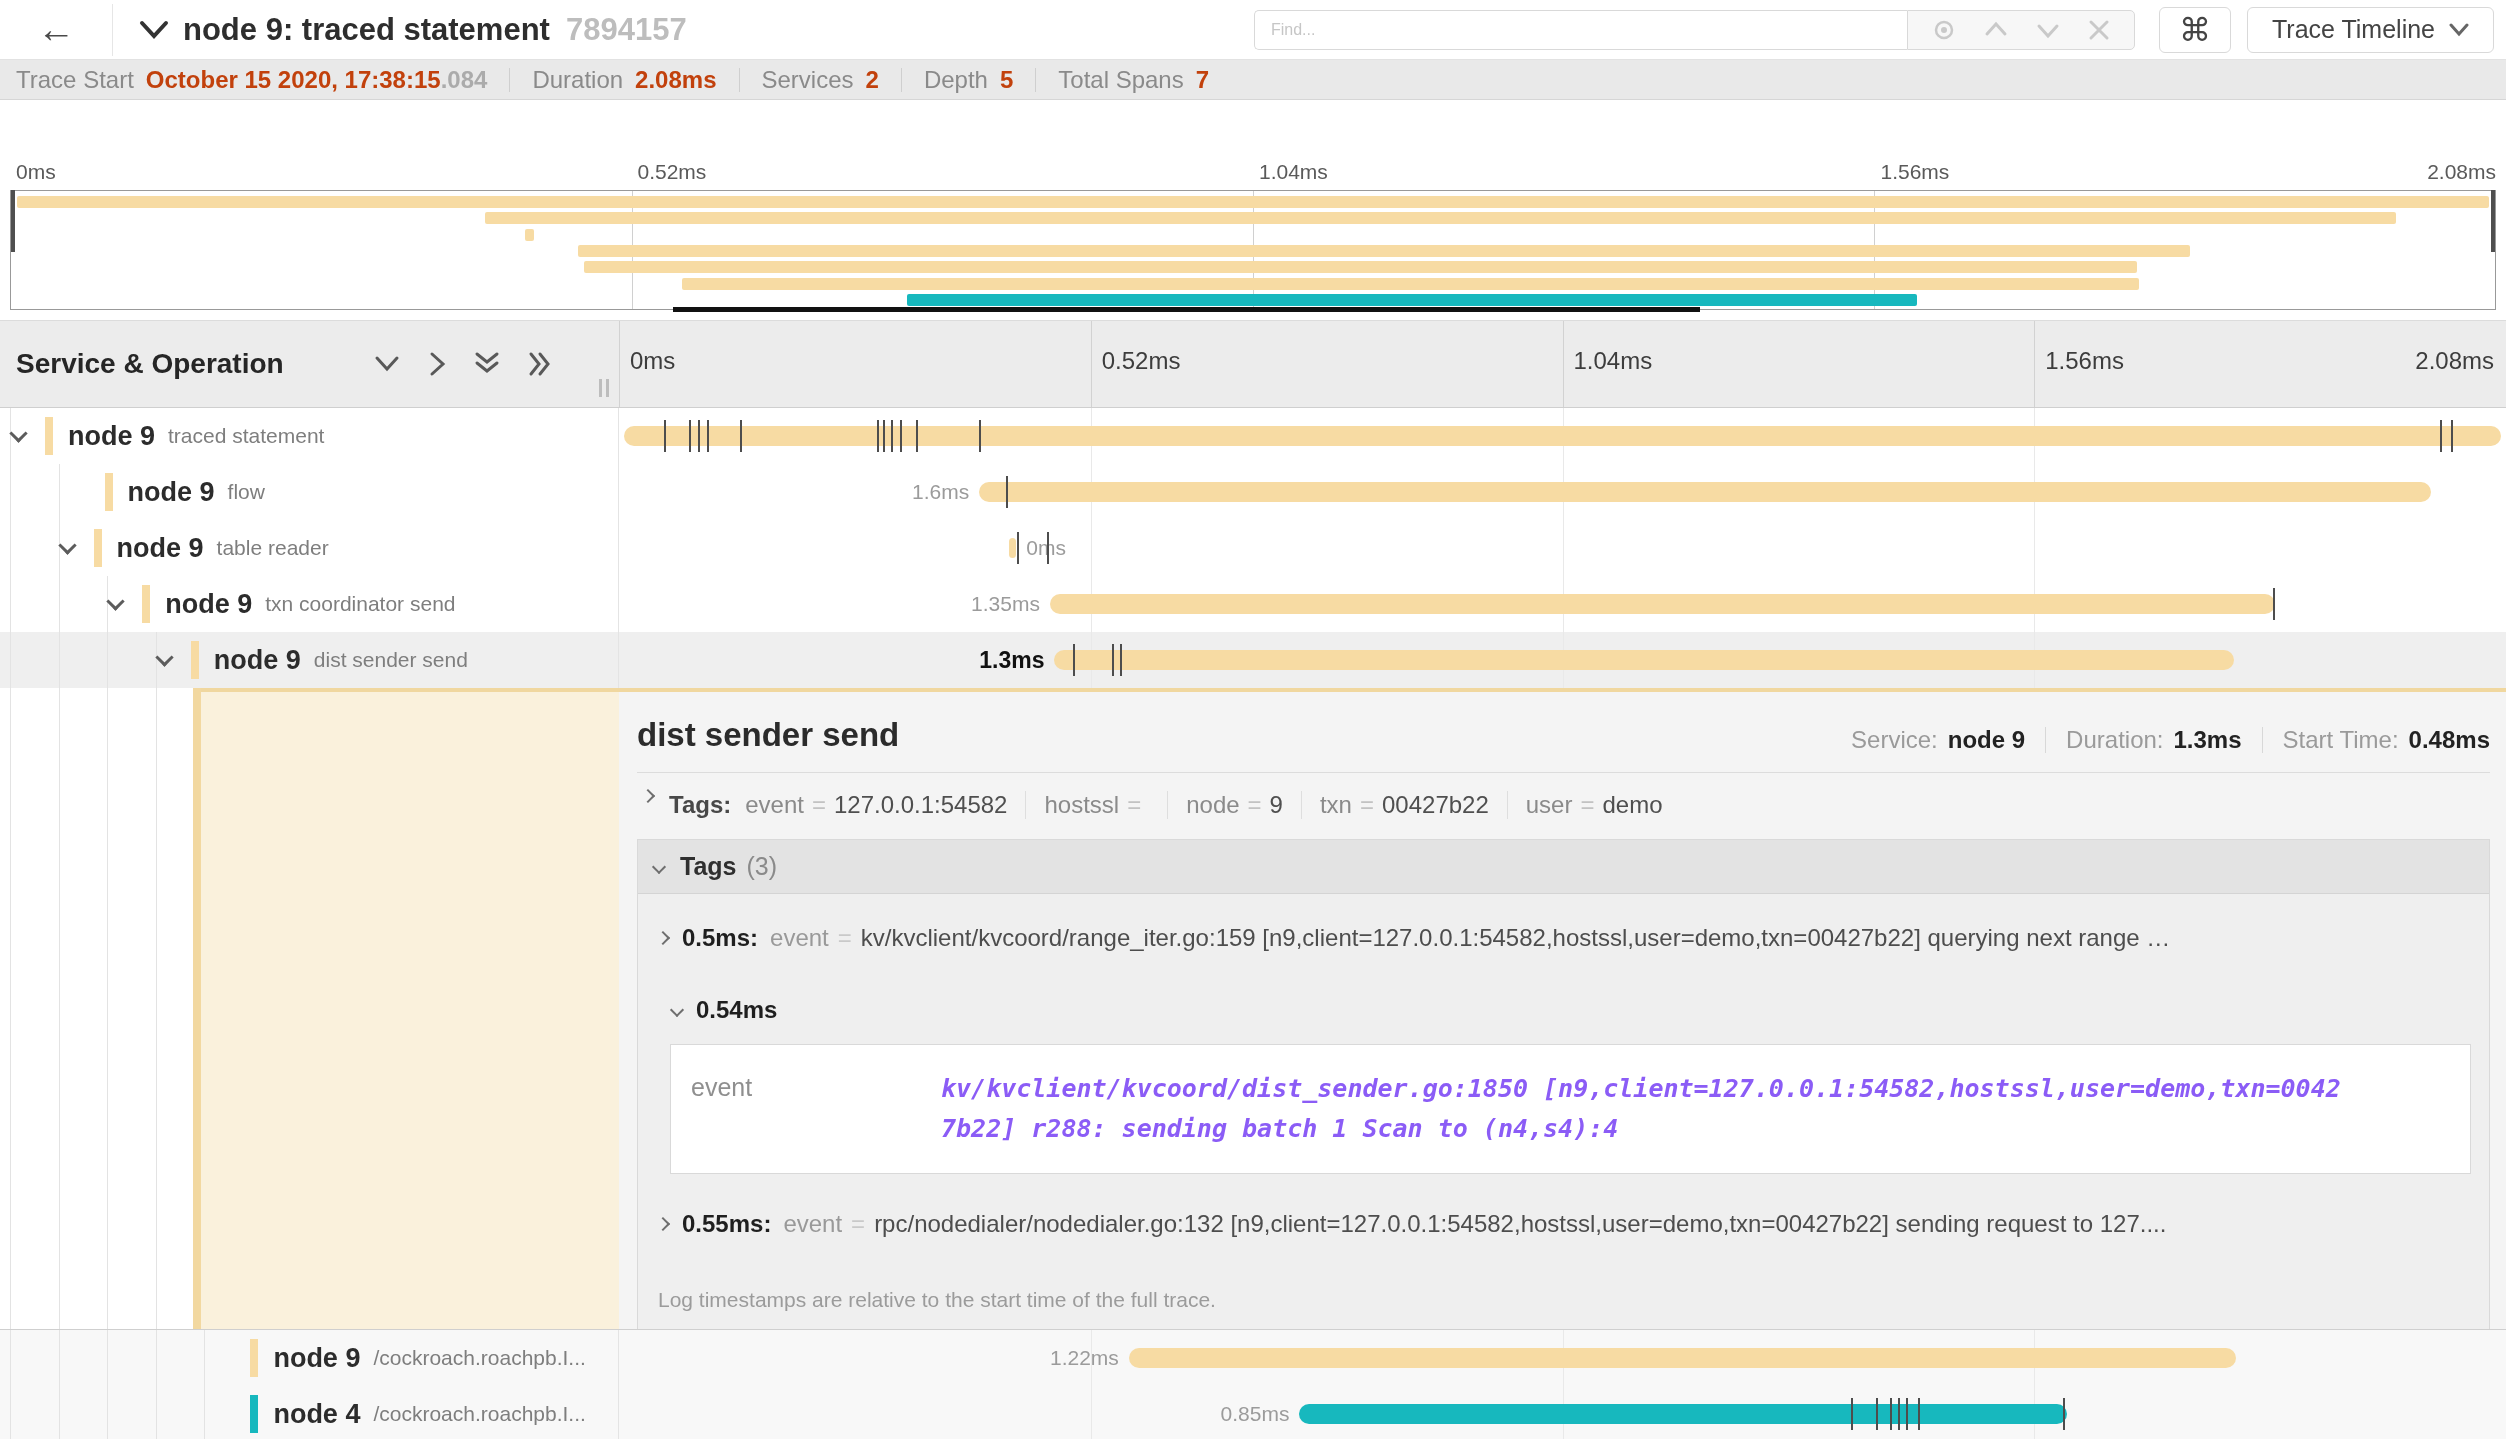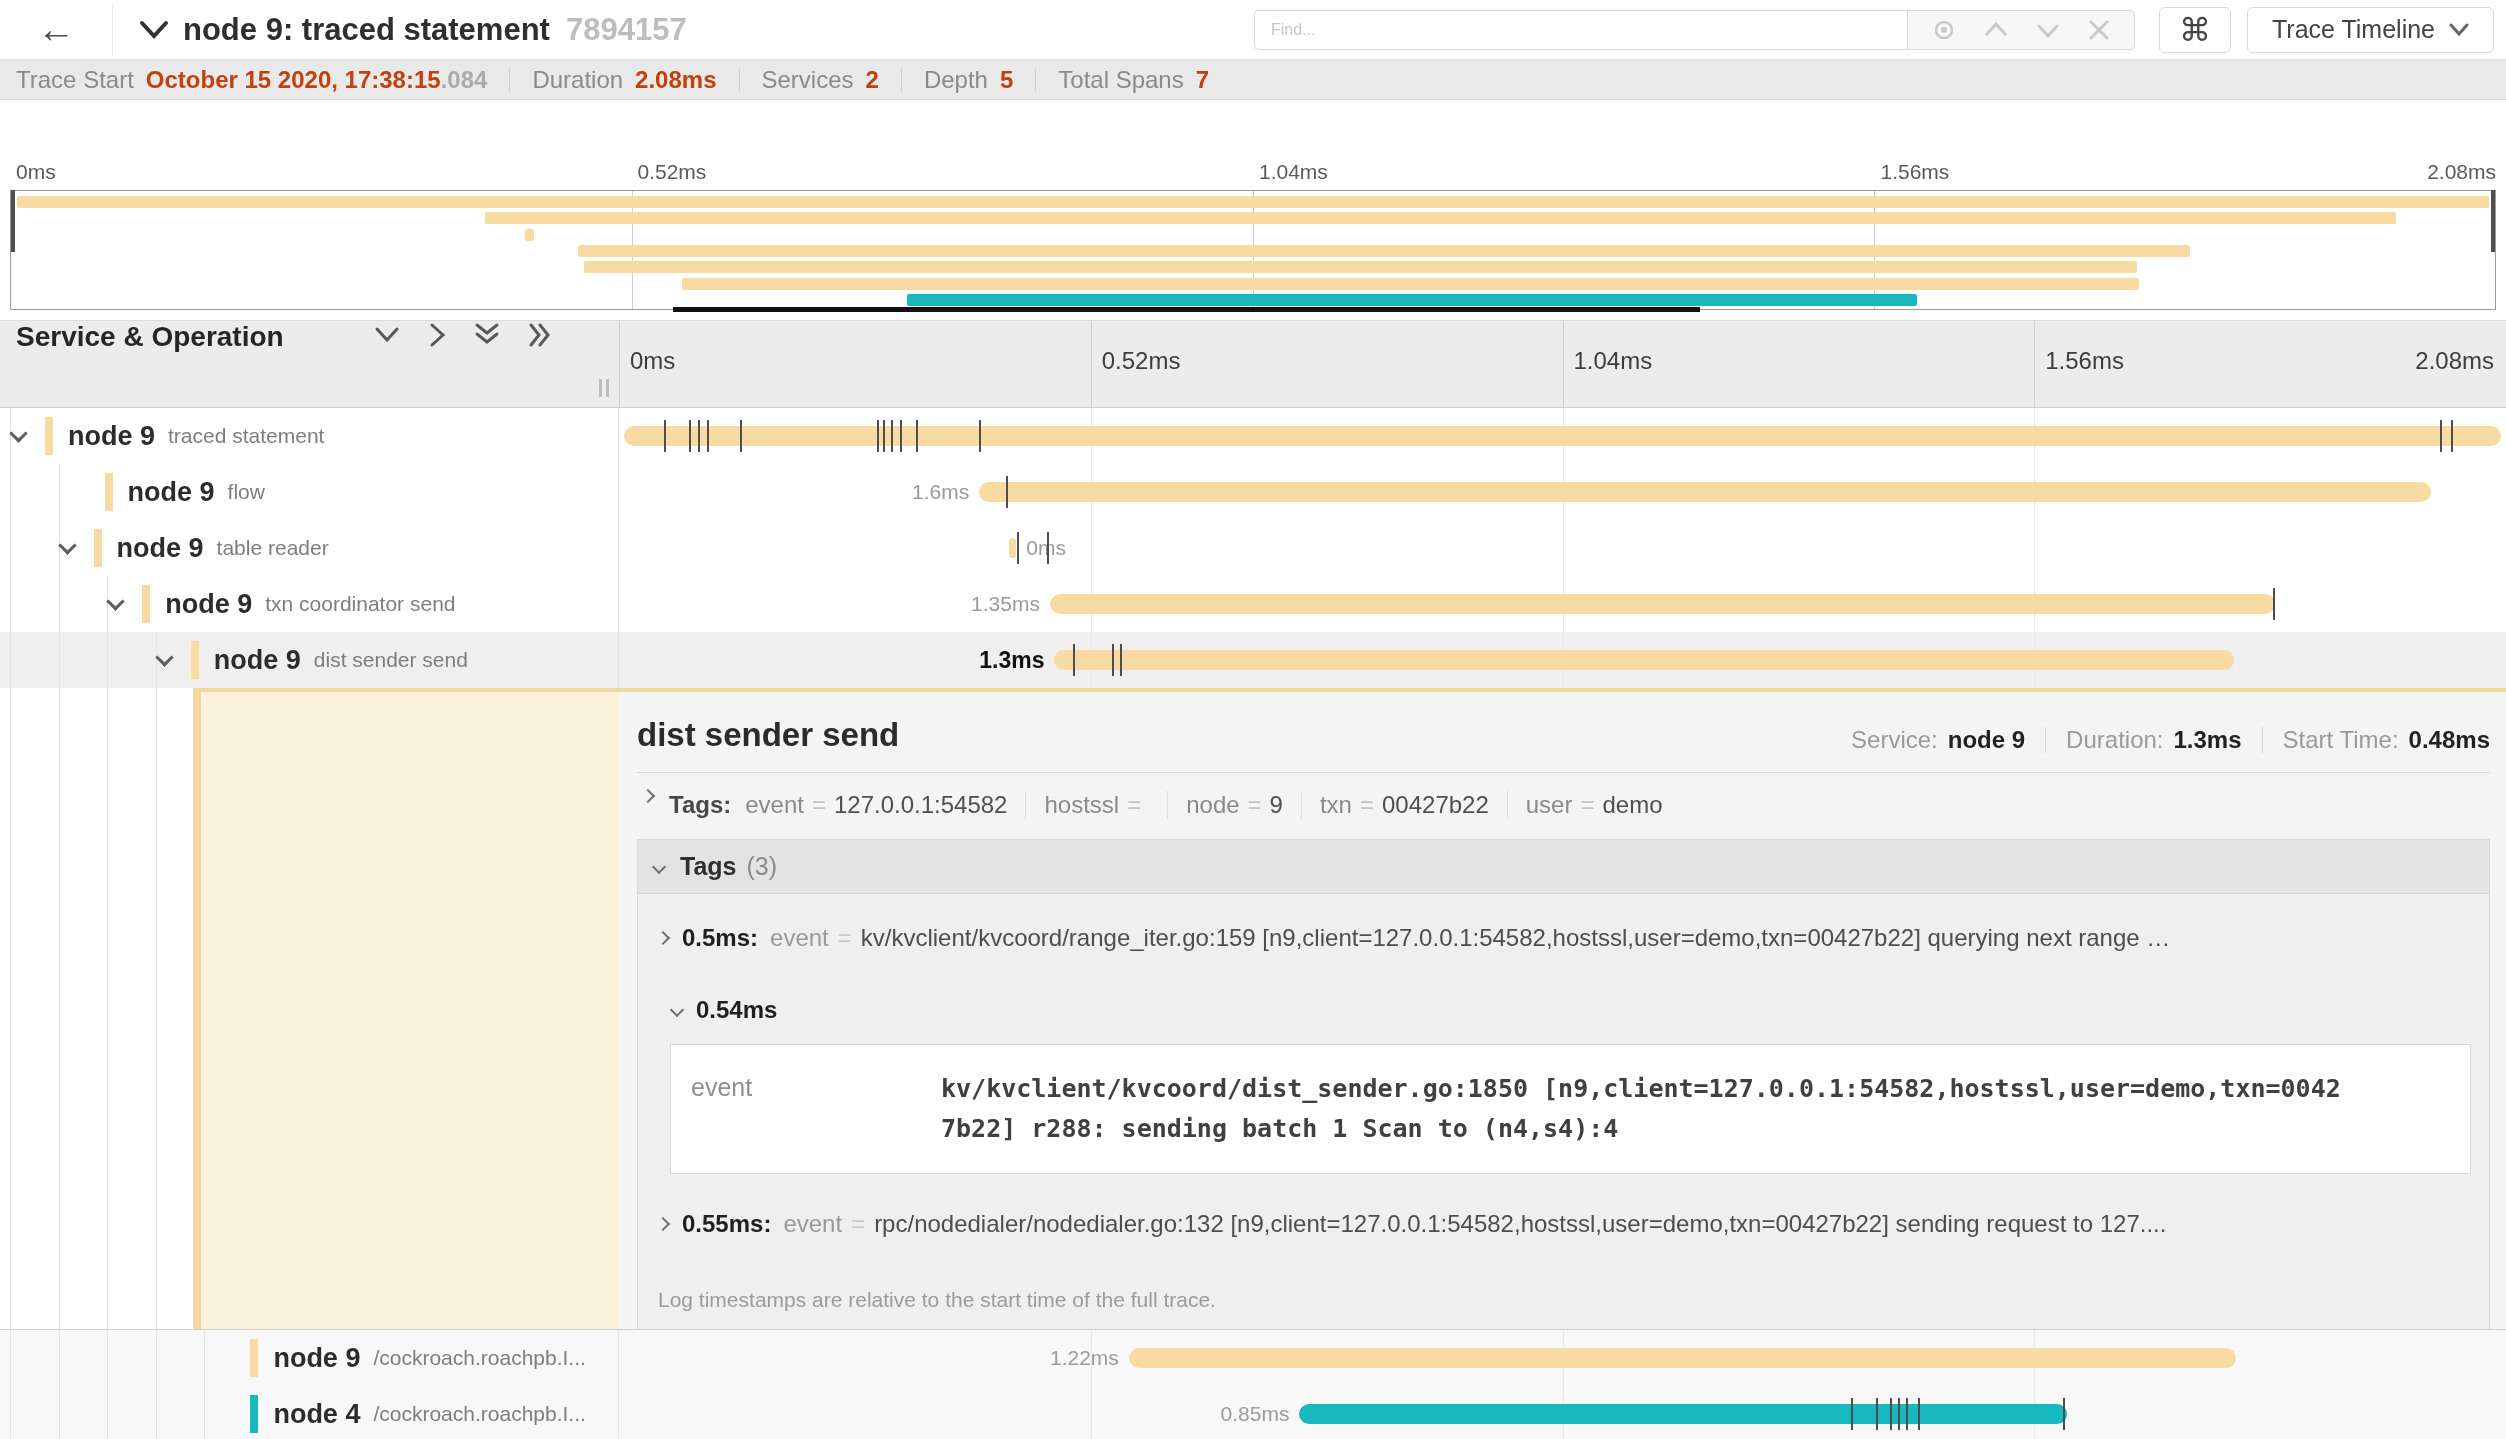--- a/index.html
+++ b/index.html
@@ -41,21 +41,21 @@
   .mm-labels span { position:absolute; top:0; padding-left:6px; }
   .mm-labels span.last { right:0; padding-left:0; }
   .mm-box { position:relative; margin:0 10px; height:120px; border:1px solid #999; background:#fff; }
   .mm-grid { position:absolute; top:0; bottom:0; width:1px; background:#d0d0d0; }
   .mm-bar { position:absolute; height:12px; border-radius:2px; }
   .mm-handle { position:absolute; top:-1px; width:4px; height:62px; background:#4f4f4f; }
   .mm-viewport { position:absolute; bottom:-3px; height:5px; background:#111; }
 
   
   .tl-header { height:88px; background:#ececec; border-top:1px solid #dcdcdc; border-bottom:1px solid #cfcfcf; display:flex; }
-  .tlh-left { width:619px; flex:none; position:relative; display:flex; padding-left:16px; }
+  .tlh-left { width:619px; flex:none; position:relative; display:flex; align-items:center; padding-left:16px; }
   .tlh-title { font-size:28px; font-weight:bold; color:#262626; }
   .tlh-icons { position:absolute; right:64px; display:flex; gap:26px; align-items:center; }
   .drag-handle { position:absolute; right:10px; bottom:10px; display:flex; gap:4px; }
   .drag-handle i { width:3px; height:18px; background:#bdbdbd; }
   .tlh-right { flex:1; position:relative; font-size:24px; color:#3d3d3d; }
   .tlh-right .tick { position:absolute; top:0; bottom:0; border-left:1px solid #d2d2d2; padding:26px 0 0 10px; }
   .tlh-right .tick.last { border-left:none; right:12px; padding-left:0; }
 
   
   .row { display:flex; height:56px; position:relative; background:#fff; }
@@ -108,21 +108,21 @@
     margin-bottom:44px; padding-left:4px; }
   .log-line .chev-sm { align-self:center; }
   .log-time { font-weight:bold; color:#1f1f1f; margin:0 12px 0 14px; }
   .log-key { color:#999; } .log-eq { color:#c9c9c9; margin:0 9px; } .log-text { color:#4d4d4d; }
   .exp-head { display:flex; align-items:center; font-size:24px; font-weight:bold; color:#1f1f1f;
     margin:0 0 20px 4px; }
   .exp-head span { margin-left:14px; }
   .event-box { background:#fff; border:1px solid #d9d9d9; margin:0 2px 36px 16px; padding:24px 20px; display:flex; }
   .event-key { width:250px; flex:none; color:#8f8f8f; font-size:25px; padding-top:4px; }
   .event-val { font-family:"DejaVu Sans Mono","Liberation Mono",monospace; font-weight:bold; font-size:25px;
-    color:#404040; width:1410px; word-break:break-all; line-height:1.6; }
+    color:#8b5cf6; width:1410px; word-break:break-all; line-height:1.6;font-style:italic; }
   .logs-footer { font-size:21px; color:#9b9b9b; padding:6px 4px 16px; }
   svg { display:block; }
 </style>
 </head>
 <body>
 
 <div class="app">
 
   <div class="topbar">
     <div class="back-btn">←</div>

